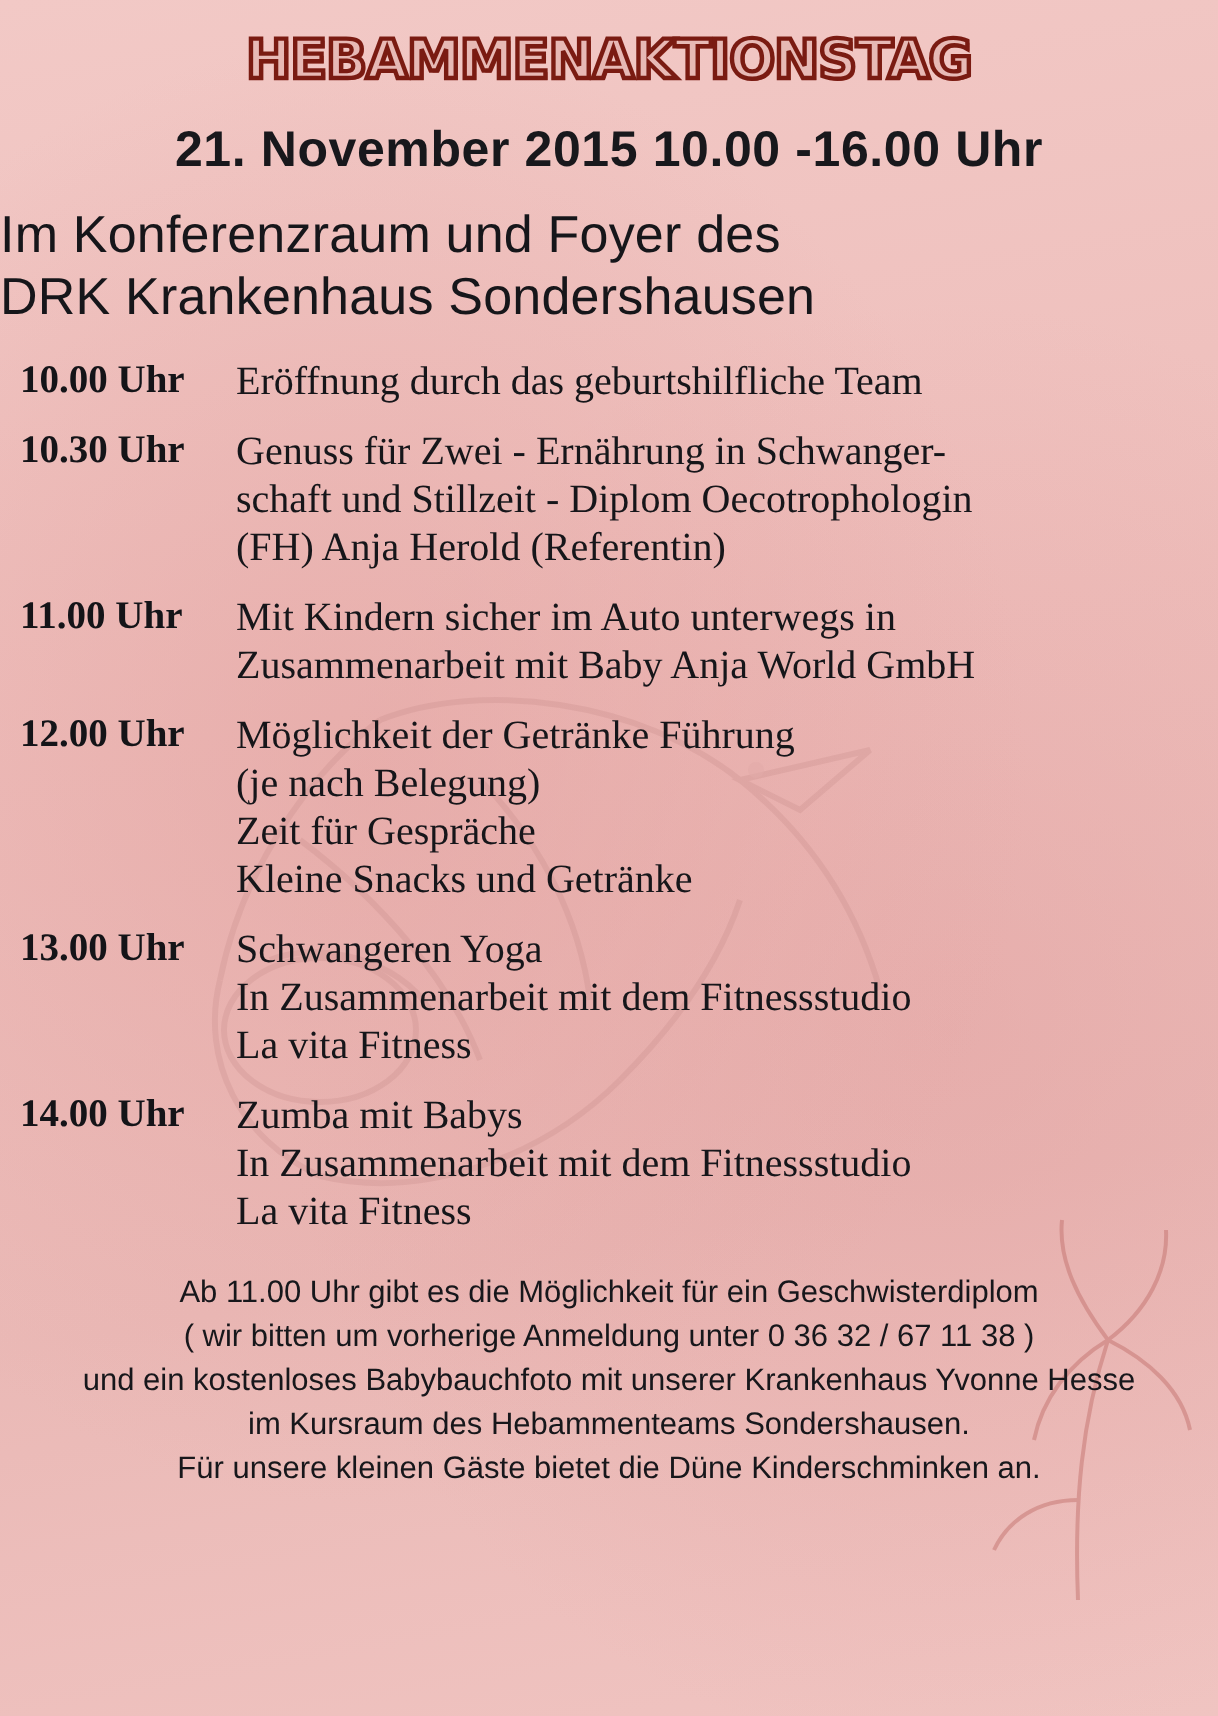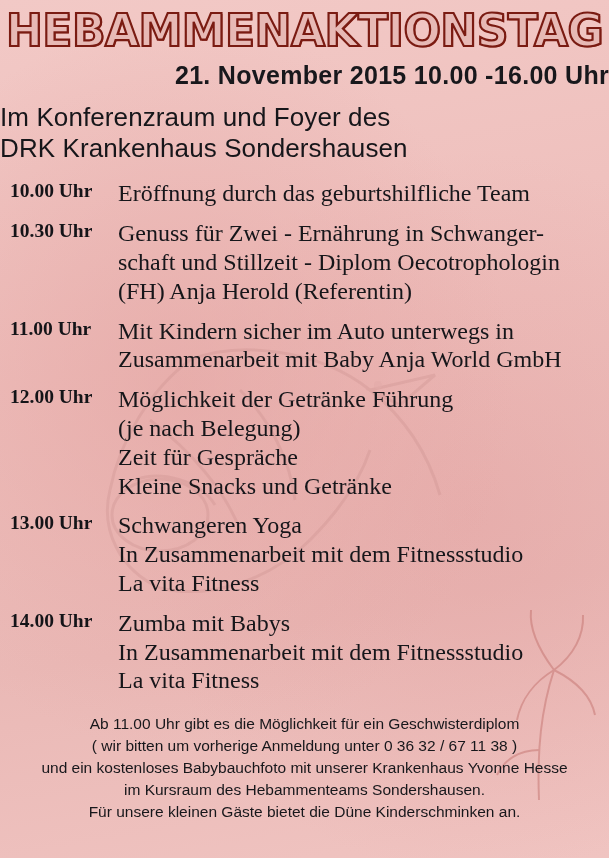--- a/index.html
+++ b/index.html
@@ -46,32 +46,32 @@
 
   
   .title-band {
     position: relative;
     margin: 7px 6px 0 6px;
     height: 48px;
   }
   .title-text {
     font-family: "DejaVu Sans", sans-serif;
     font-weight: bold;
-    font-size: 44px;
+    font-size: 27px;
     letter-spacing: -0.5px;
     text-align: center;
     line-height: 48px;
     color: #e7b9b5;
     -webkit-text-stroke: 2.2px #7a1b12;
     text-shadow: 1px 1px 0 #8d2a1f;
     white-space: nowrap;
   }
 
   .subtitle {
-    text-align: right;
+    text-align: center;
     font-size: 25px;
     font-weight: bold;
     color: #18181c;
     margin-top: 6px;
     letter-spacing: 0.3px;
   }
   .venue {
     text-align: left;
     font-size: 26px;
     color: #16161a;
@@ -95,21 +95,21 @@
   .row .time {
     flex: 0 0 108px;
     font-size: 19.5px;
     font-weight: bold;
     color: #141418;
     white-space: nowrap;
     padding-top: 1px;
   }
   .row .desc {
     flex: 1 1 auto;
-    font-size: 24px;
+    font-size: 20px;
     color: #16161a;
     line-height: 1.20;
   }
   .row .desc div { white-space: nowrap; }
 
   
   .footnote {
     margin: 18px 18px 0 18px;
     text-align: center;
     font-size: 15.5px;

